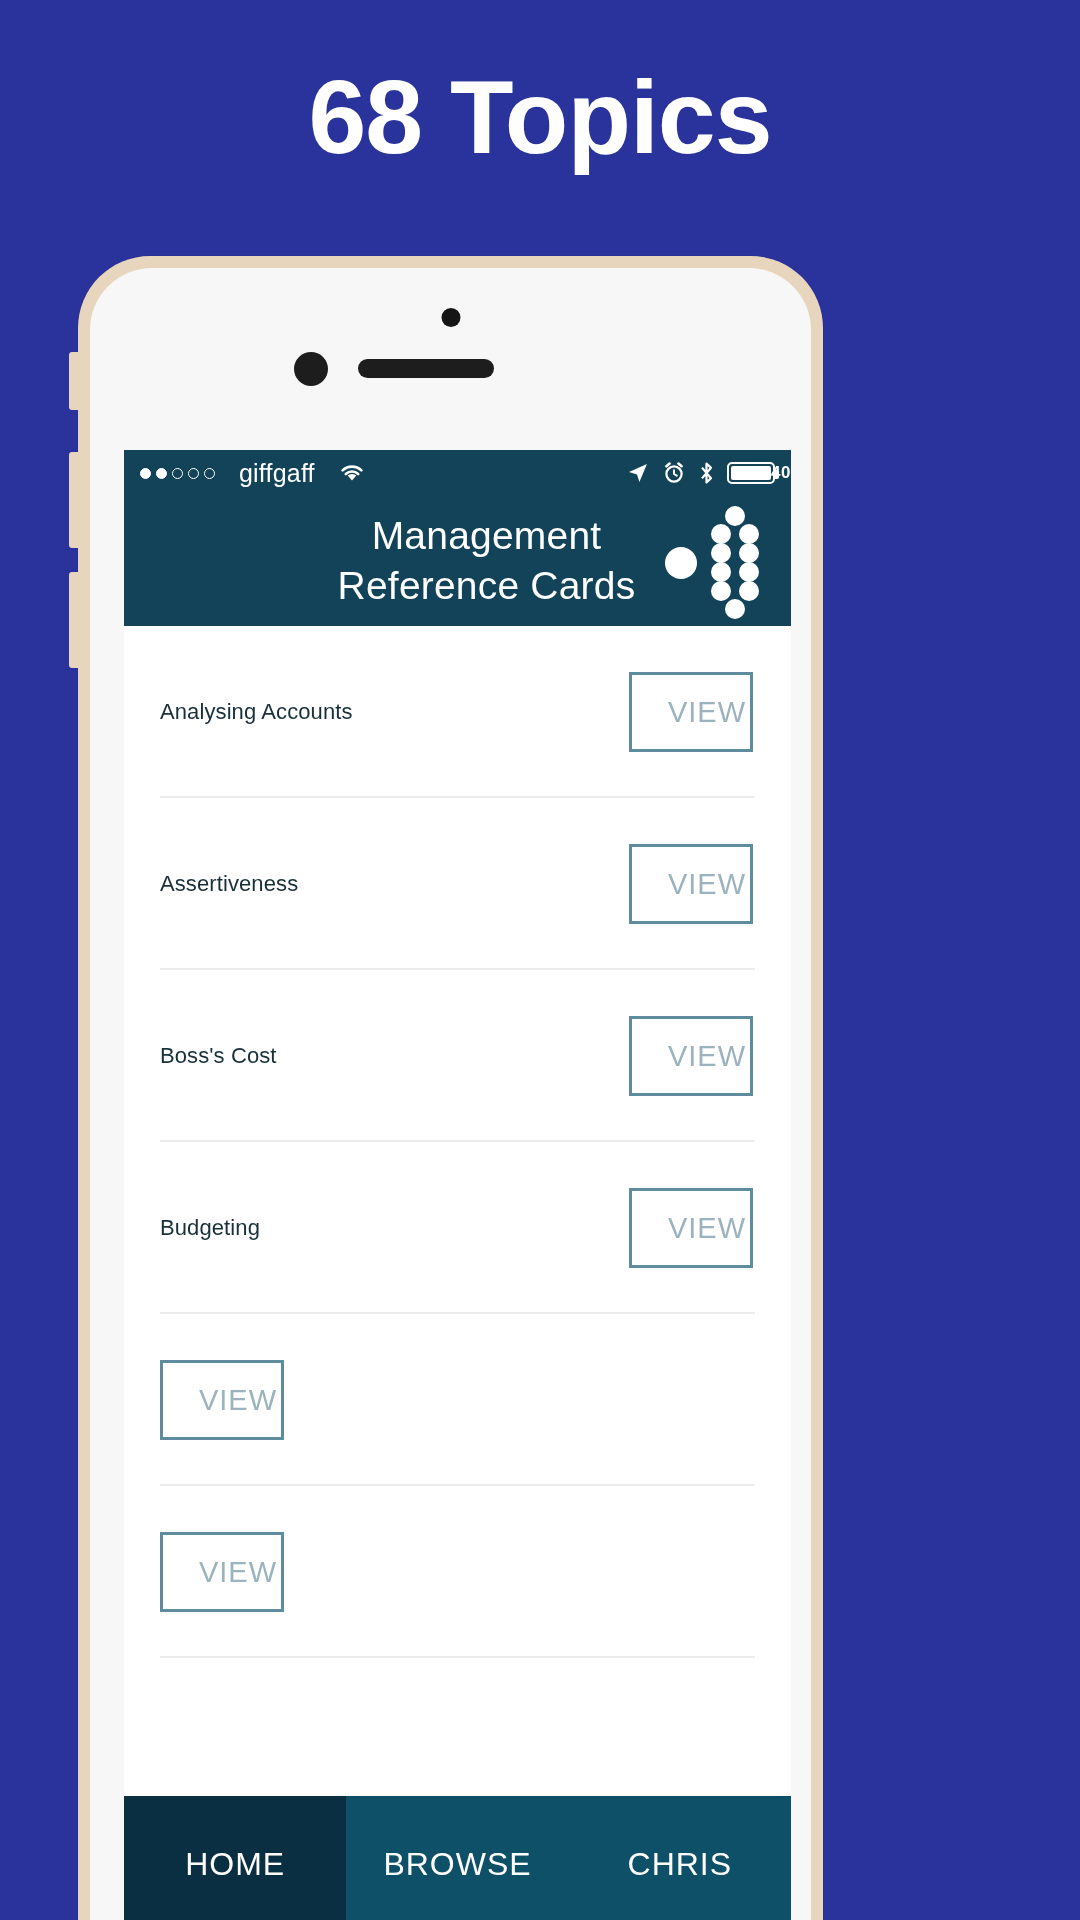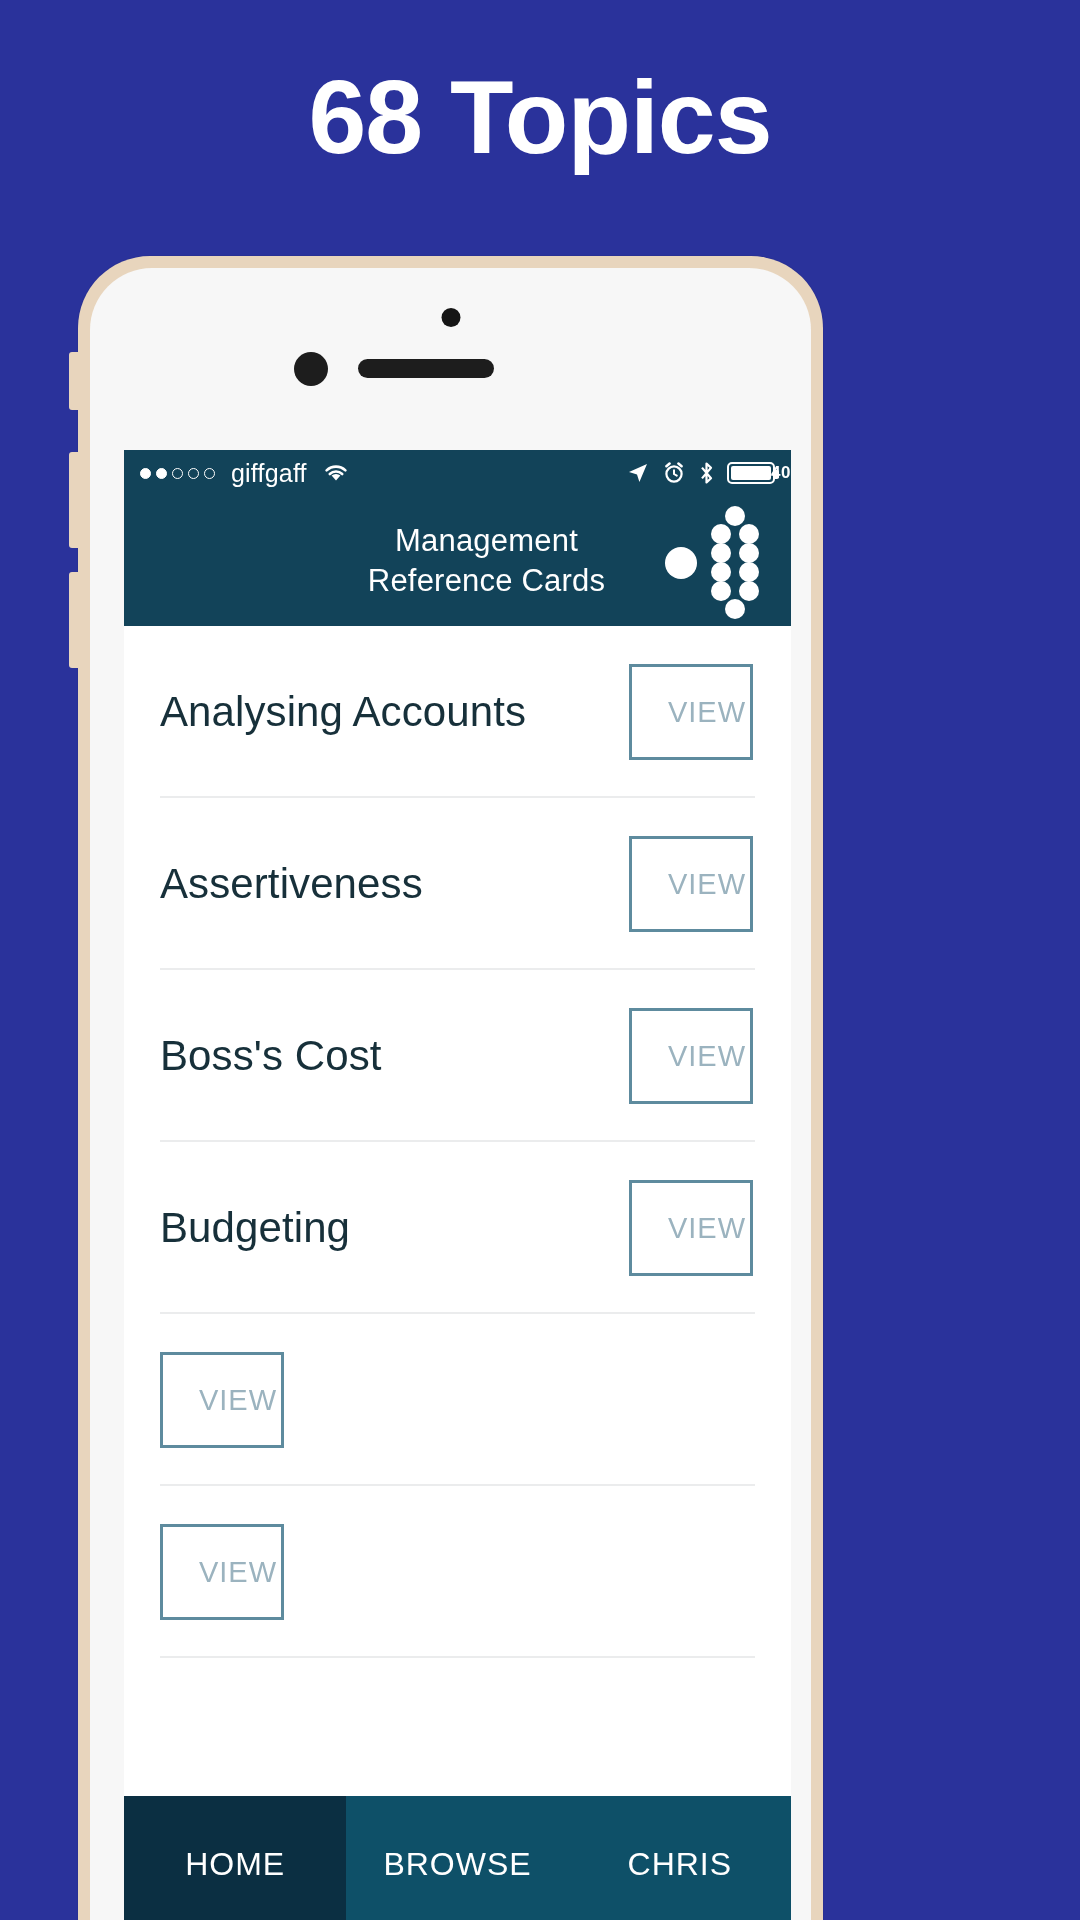--- a/index.html
+++ b/index.html
@@ -81,21 +81,21 @@
   .statusbar {
     height:46px;
     background:#124359;
     color:#ffffff;
     display:flex; align-items:center;
     padding:0 16px;
     font-size:23px;
     position:relative;
     flex:0 0 auto;
   }
-  .sb-left { display:flex; align-items:center; gap:16px; }
+  .sb-left { display:flex; align-items:center; gap:24px; }
   .sig-dots { display:flex; align-items:center; gap:5px; }
   .sig-dots i {
     width:11px; height:11px; border-radius:50%;
     border:1.6px solid #ffffff; display:block;
   }
   .sig-dots i.on { background:#ffffff; }
   .carrier { font-size:25px; letter-spacing:0.2px; }
   .wifi { display:block; width:26px; height:20px; }
   .sb-time {
     position:absolute; left:0; right:0;
@@ -122,21 +122,21 @@
   .appbar {
     background:#124359;
     color:#ffffff;
     height:130px;
     display:flex; align-items:center;
     position:relative;
     flex:0 0 auto;
   }
   .appbar-title {
     flex:1; text-align:center;
-    font-size:31px; line-height:1.28;
+    font-size:39px; line-height:1.28;
     font-weight:400;
     padding-left:58px;
     letter-spacing:0.2px;
   }
   .logo {
     position:absolute; right:24px; top:50%;
     transform:translateY(-50%);
     width:104px; height:116px;
   }
 
@@ -148,26 +148,26 @@
     padding:0 38px 0 36px;
     position:relative;
   }
   .row::after {
     content:""; position:absolute;
     left:36px; right:36px; bottom:0;
     height:2px; background:#ebeced;
   }
   .row-title {
     flex:1;
-    font-size:42px;
+    font-size:22px;
     color:#17303a;
     letter-spacing:0.1px;
   }
   .view-btn {
-    width:124px; height:96px;
+    width:124px; height:80px;
     border:3px solid #5e8b9e;
     background:#ffffff;
     color:#9bb3bf;
     font-size:29px;
     letter-spacing:1px;
     display:flex; align-items:center; justify-content:center;
     font-family:"Liberation Sans", sans-serif;
     padding-left:32px;
   }
 

